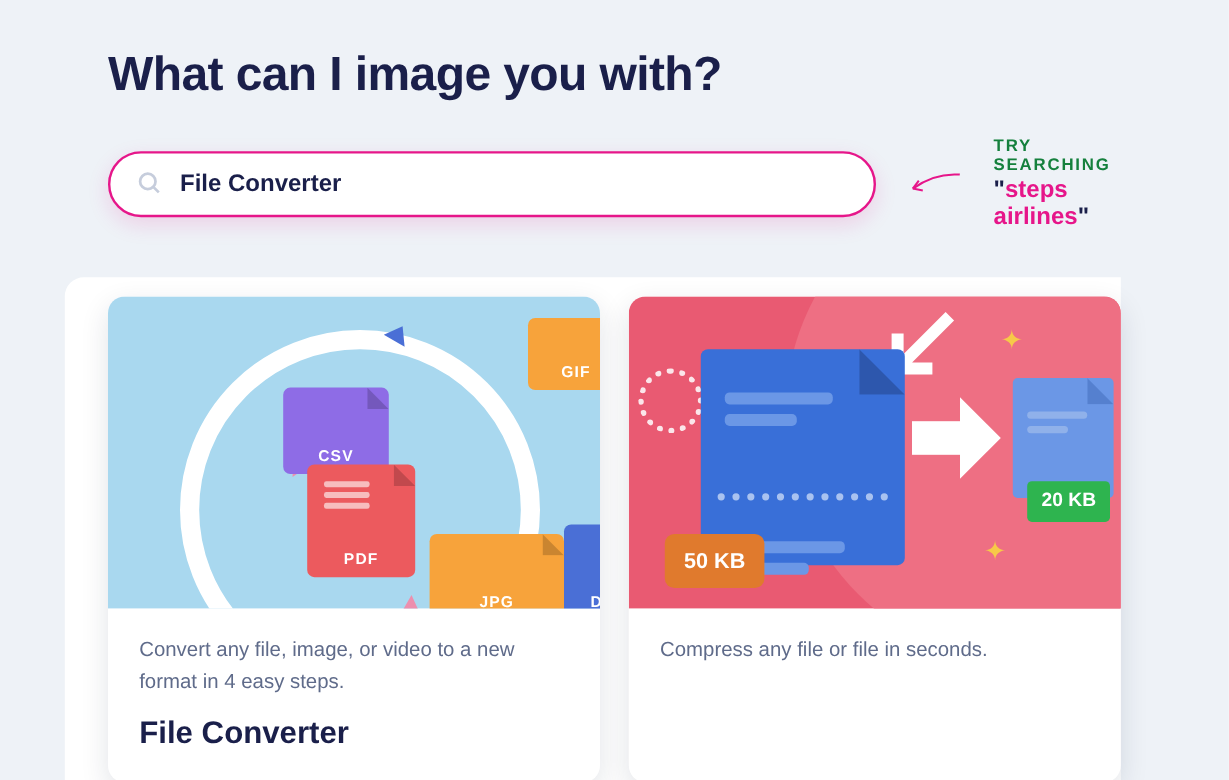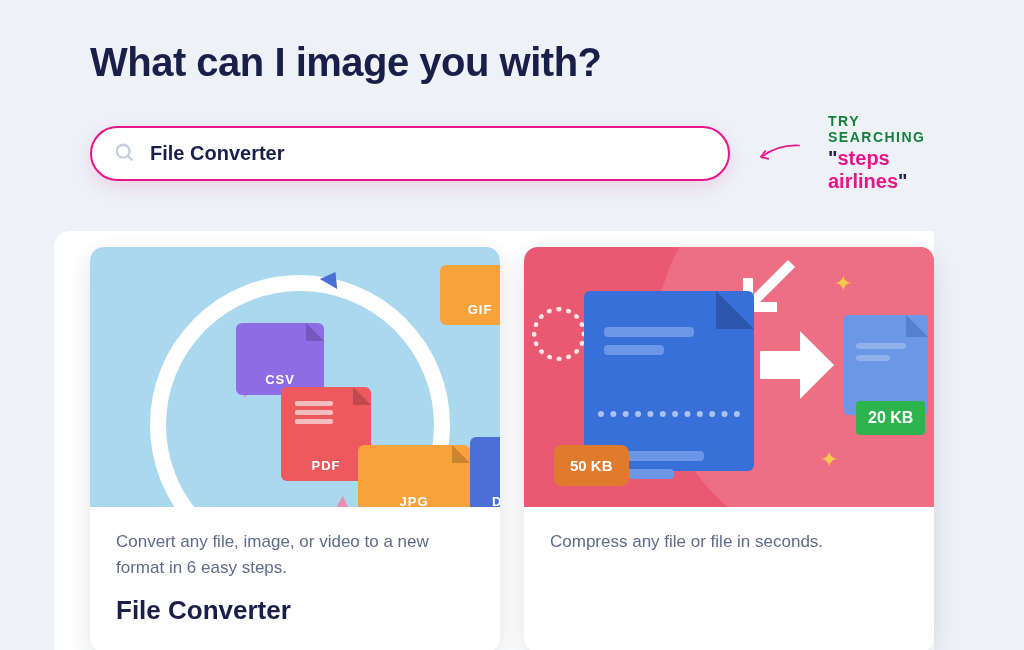--- a/index.html
+++ b/index.html
@@ -138,21 +138,21 @@
       top: 0;
       right: 0;
       width: 18px;
       height: 18px;
       background: rgba(0,0,0,0.18);
       clip-path: polygon(0 0, 100% 100%, 0 100%);
     }
     .chip-mp3 { background: #ec5a5e; width: 82px; height: 64px; top: 6px; left: 258px; }
     .chip-gif { background: #f7a33b; width: 80px; height: 60px; top: 18px; left: 350px; }
     .chip-csv { background: #8e6ce6; width: 88px; height: 72px; top: 44px; left: 146px; margin-top: 32px; }
-    .chip-pdf { background: #ec5a5e; width: 90px; height: 94px; top: 140px; left: 166px; margin-left: 25px; }
+    .chip-pdf { background: #ec5a5e; width: 90px; height: 94px; top: 140px; left: 166px; }
     .chip-jpg { background: #f7a33b; width: 112px; height: 72px; top: 198px; left: 268px; }
     .chip-doc { background: #4a6fd6; width: 76px; height: 80px; top: 190px; left: 380px; }
     .tiny-arrow {
       position: absolute;
       width: 0; height: 0;
       border-left: 10px solid transparent;
       border-right: 10px solid transparent;
     }
     .ta1 { border-bottom: 14px solid #ec8fae; top: 132px; left: 148px; transform: rotate(-35deg);}
     .ta2 { border-bottom: 14px solid #ec8fae; top: 254px; left: 244px; transform: rotate(120deg);}
@@ -183,21 +183,21 @@
     .l1 { top: 36px; left: 20px; width: 90px;}
     .l2 { top: 54px; left: 20px; width: 60px;}
     .dotted-line {
       position:absolute; top: 120px; left: 14px; width: 142px;
       border-top: 6px dotted #a9c2f0;
     }
     .l3 { top: 160px; left: 20px; width: 100px;}
     .l4 { top: 178px; left: 20px; width: 70px;}
     .badge-50 {
       position:absolute; background:#e07a2d; color:#fff;
-      font-weight:800; font-size:15px; border-radius:8px;
+      font-weight:800; font-size:18px; border-radius:8px;
       padding: 12px 16px; top: 198px; left: 30px;
     }
     .small-file {
       position:absolute; background:#6b97e6; border-radius:4px;
       top: 68px; left: 320px; width: 84px; height: 100px;
     }
     .small-file .fold3 {
       position:absolute; top:0; right:0; width:22px; height:22px;
       background:#5580cf;
       clip-path: polygon(0 0, 100% 100%, 0 100%);
@@ -309,21 +309,21 @@
           <div class="file-chip chip-jpg">
             <div class="fold"></div>
             <div class="chip-label">JPG</div>
           </div>
           <div class="file-chip chip-doc">
 
             <div class="chip-label">DOC</div>
           </div>
         </div>
         <div class="card-body">
-          <p class="card-desc">Convert any file, image, or video to a new format in 6 easy steps.</p>
+          <p class="card-desc">Convert any file, image, or video to a new format in 4 easy steps.</p>
           <h3 class="card-title">File Converter</h3>
         </div>
       </div>
 
       <div class="card">
         <div class="card-art art2">
           <div class="art2-swirl"></div>
           <div class="dotted-circle"></div>
           <div class="diag-arrow">
             <svg viewBox="0 0 60 60">

